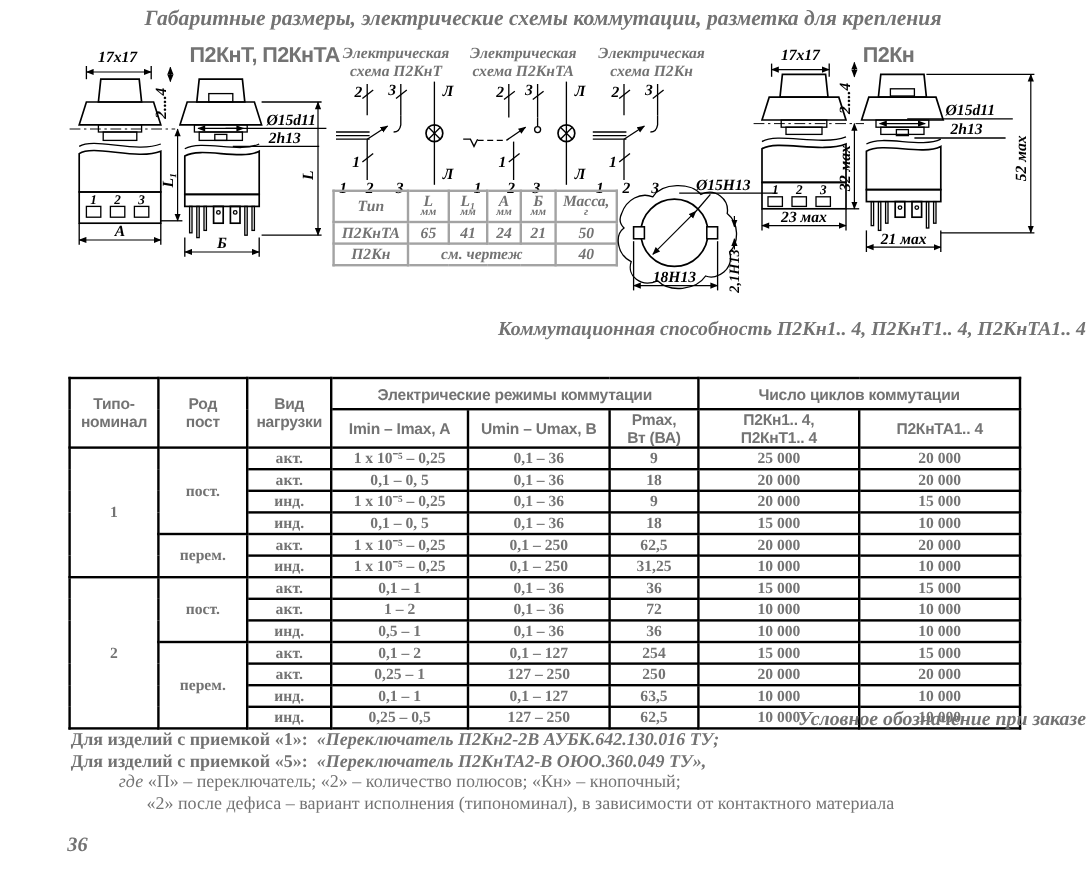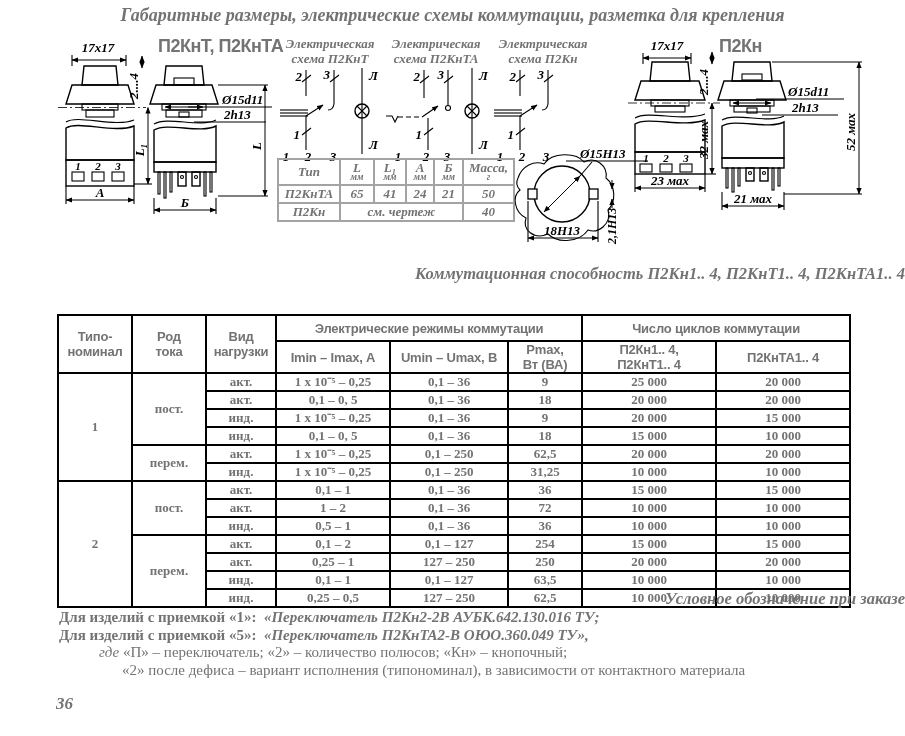--- a/index.html
+++ b/index.html
@@ -355,21 +355,21 @@
         <col style="width:118px">
         <col style="width:74px">
       <col style="width:134px">
         <col style="width:134px">
     </colgroup>
     <thead>
       <tr>
         <th rowspan="2">Типо-
 номинал</th>
         <th rowspan="2">Род
-тока</th>
+пост</th>
         <th rowspan="2">Вид
 нагрузки</th>
         <th colspan="3">Электрические режимы коммутации</th>
         <th colspan="2">Число циклов коммутации</th>
       </tr>
       <tr>
         <th>Imin – Imax, А</th>
         <th>Umin – Umax, В</th>
         <th>Pmax,
 Вт (ВА)</th>

